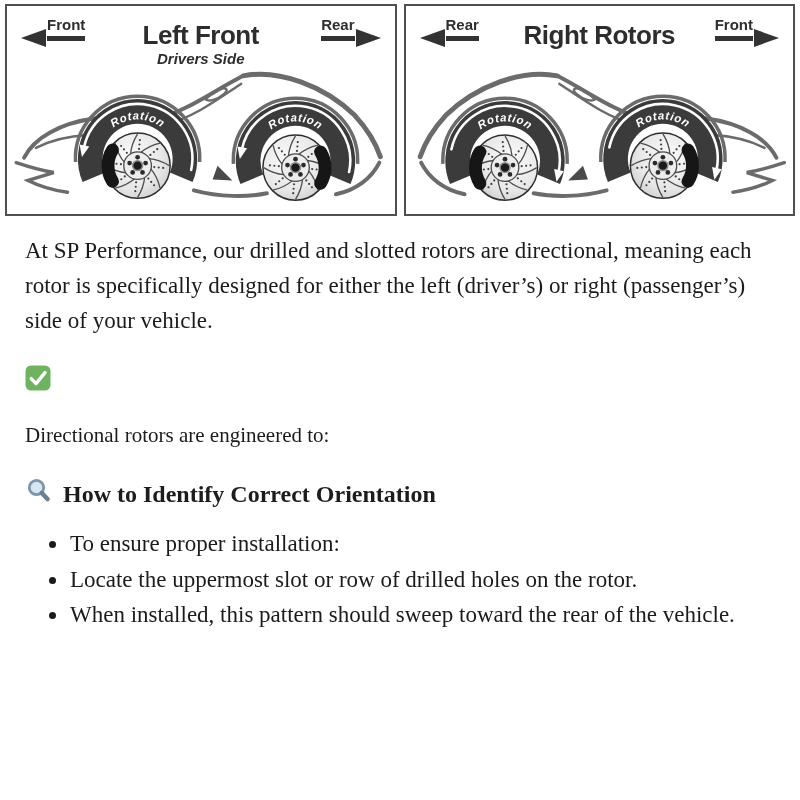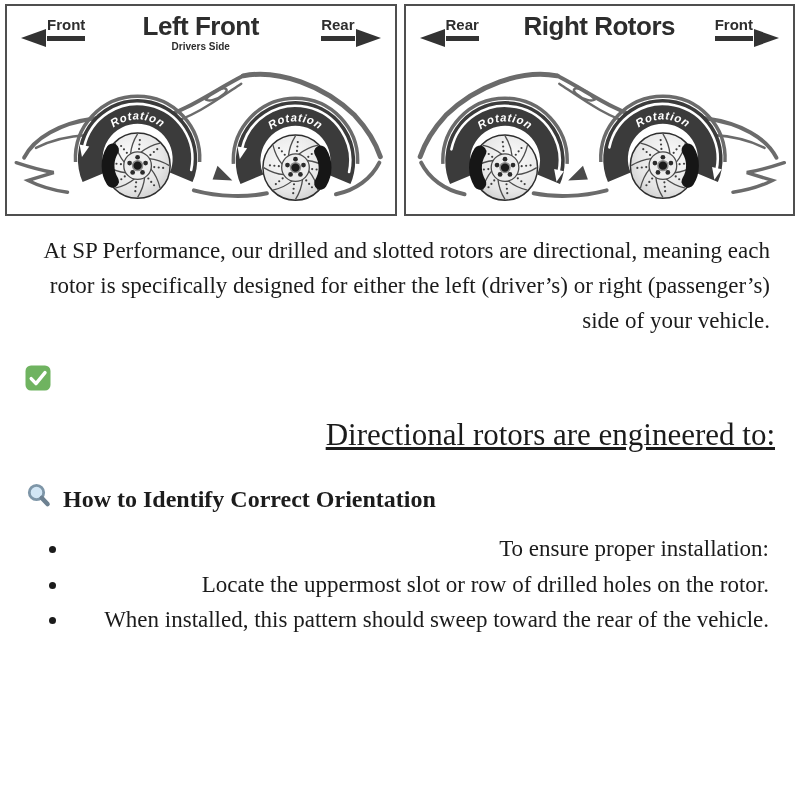--- a/index.html
+++ b/index.html
@@ -1,38 +1,38 @@
 <!DOCTYPE html>
 <html><head>
 <meta charset="utf-8">
 <style>
   html,body{margin:0;padding:0;}
   body{width:800px;height:800px;overflow:hidden;background:#ffffff;
        font-family:"Liberation Serif", serif;color:#1b1b1b;}
   .panels{display:flex;gap:7px;padding:4px 5px 0 5px;}
   .panel{flex:1;position:relative;height:208px;border:2.5px solid #4f4f4f;background:#fff;}
-  .panel-head{position:relative;text-align:center;padding-top:7px;
+  .panel-head{position:relative;text-align:center;padding-top:16px;
               font-family:"Liberation Sans", sans-serif;}
   .p-title{font-size:26px;font-weight:800;line-height:1.05;color:#2d2d2d;letter-spacing:-0.5px;}
-  .p-sub{font-size:10px;font-weight:700;color:#2d2d2d;margin-top:1px;}
+  .p-sub{font-size:15px;font-weight:700;font-style:italic;color:#2d2d2d;margin-top:1px;}
   .dir{position:absolute;top:10px;font-family:"Liberation Sans", sans-serif;
        font-size:15px;font-weight:700;color:#2e2e2e;}
   .dir-l{left:40px;}
   .dir-r{right:40px;}
   .dir b{display:inline-block;padding-bottom:3px;border-bottom:5px solid #333;}
   .tri{position:absolute;width:0;height:0;border-top:9px solid transparent;border-bottom:9px solid transparent;}
   .tri-l{border-right:25px solid #333;left:-26px;bottom:-6px;}
   .tri-r{border-left:25px solid #333;right:-26px;bottom:-6px;}
   svg.car{display:block;position:absolute;left:0;bottom:1px;width:100%;height:150px;}
 
-  .article{padding:0 25px;text-align:right;}
+  .article{padding:0 25px;}
   .intro{font-size:23px;line-height:35px;margin:17px 0 0 0;max-width:745px;}
   .h-why{display:flex;align-items:center;gap:11px;font-size:24px;font-weight:700;
          margin:27px 0 0 0;color:#151515;}
-  .lead{font-size:31px;margin:20px 0 0 0;text-decoration:underline;}
+  .lead{font-size:21px;margin:26px 0 0 0;}
   ul{margin:15px 0 0 0;padding-left:44px;font-size:23px;line-height:35.5px;max-width:700px;}
   li{padding-left:1px;margin:0;}
   li::marker{color:#1b1b1b;}
   .h-identify{display:flex;align-items:center;gap:10px;font-size:24px;font-weight:700;
               margin:29px 0 0 0;color:#1c1c1c;}
   .icon{flex:0 0 auto;display:inline-block;}
 </style>
 </head>
 <body>
 

